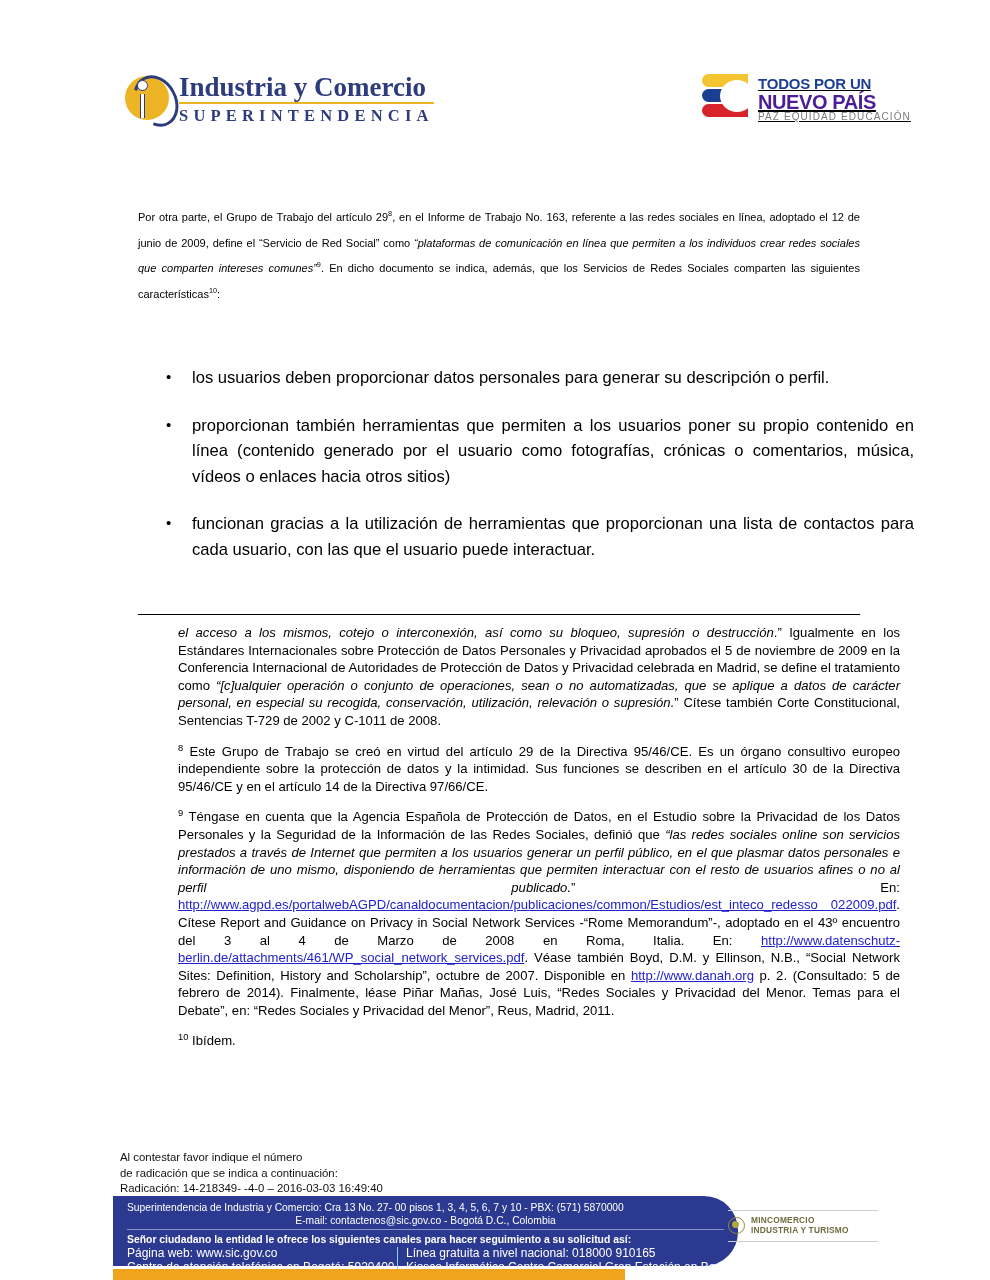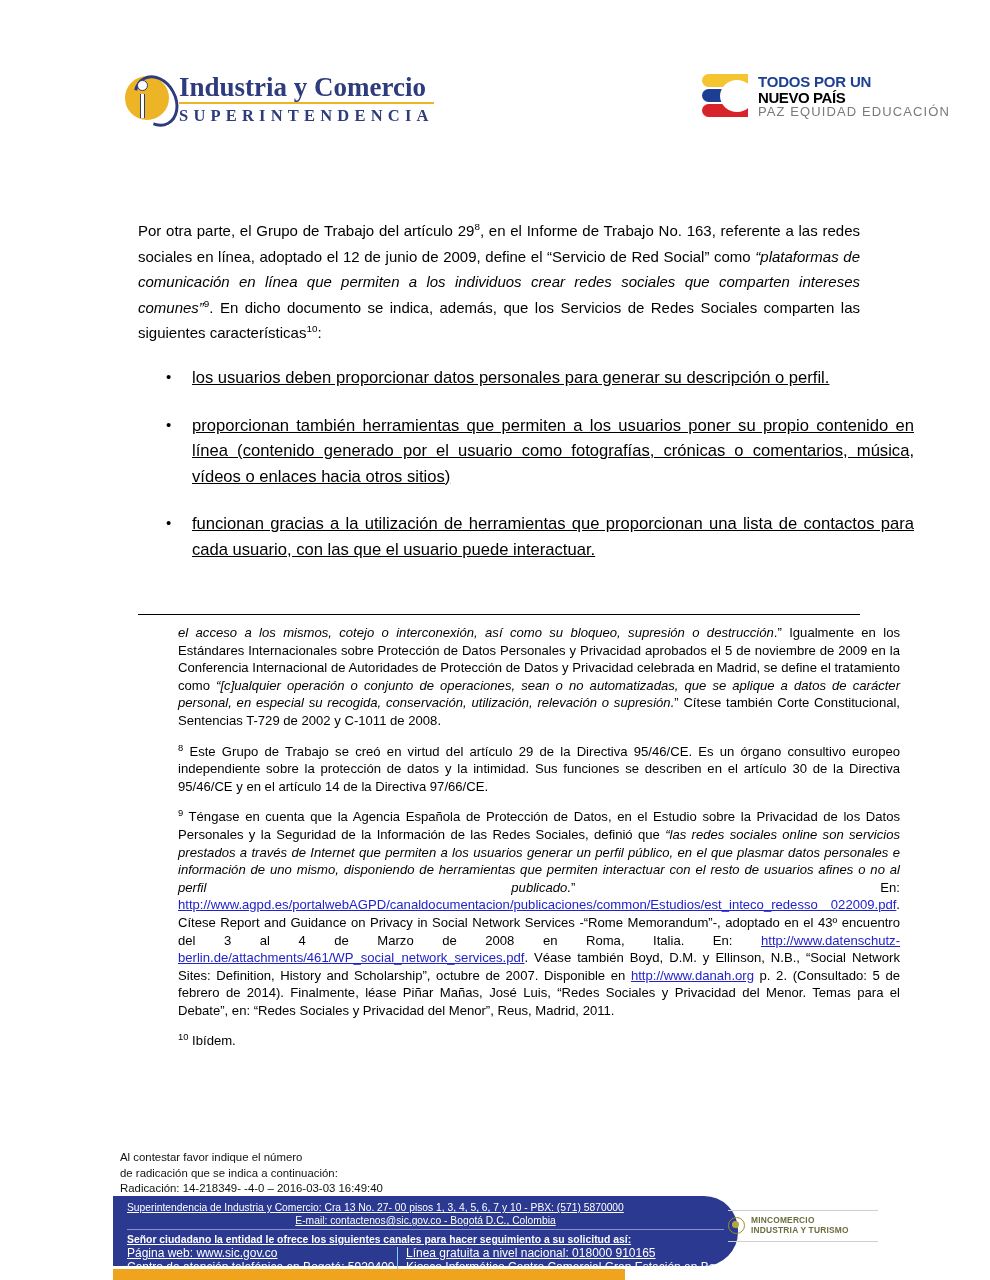--- a/index.html
+++ b/index.html
@@ -94,21 +94,22 @@
     font-size: 16.5px;
     color: #2e3b7d;
     letter-spacing: 5.2px;
   }
 
   .logo-tpnp {
     position: absolute;
     left: 700px;
     top: 2px;
     display: flex;
-    align-items: center;
+    align-items: flex-end;
+    text-decoration: underline;
   }
   .tpnp-flag {
     position: relative;
     width: 50px;
     height: 52px;
     margin-right: 8px;
     overflow: hidden;
   }
   .tpnp-flag .band {
     position: absolute;
@@ -126,53 +127,52 @@
     width: 34px; height: 32px;
     border-radius: 50%;
     background: #ffffff;
   }
   .tpnp-words { display: flex; flex-direction: column; line-height: 1.0; }
   .tpnp-l1 {
     font-size: 15px; font-weight: bold; color: #1c3f94;
     letter-spacing: -0.2px;
   }
   .tpnp-l2 {
-    font-size: 15px; font-weight: bold; color: #000000;
+    font-size: 20px; font-weight: bold; color: #4c1d95;
     letter-spacing: -0.4px; margin-top: 1px;
   }
   .tpnp-l3 {
-    font-size: 13px; color: #7a7a7a; letter-spacing: 1.1px; margin-top: 0;
+    font-size: 10px; color: #7a7a7a; letter-spacing: 1.1px; margin-top: 0;
   }
 
   
   .body-text {
     position: absolute;
     left: 138px;
-    top: 218px;
+    top: 205px;
     width: 722px;
-    font-size: 15px;
+    font-size: 11px;
     line-height: 25.5px;
     text-align: justify;
     text-justify: inter-word;
   }
   .body-text p { margin: 0; }
   i { font-style: italic; }
   sup { font-size: 0.66em; vertical-align: super; line-height: 0; }
 
   ul.features {
     position: absolute;
     left: 138px;
     top: 365px;
     width: 722px;
     margin: 0;
     padding: 0 0 0 54px;
     list-style: none;
     font-size: 16.6px;
     line-height: 25.5px;
-    text-decoration: underline;
   }
   ul.features li {
     position: relative;
     text-align: justify;
     margin-bottom: 22px;
   }
   ul.features li::before {
     content: "\2022";
     position: absolute;
     left: -26px;
@@ -226,21 +226,20 @@
   }
   .footer-blue {
     position: absolute;
     left: 113px;
     top: 0;
     width: 625px;
     height: 70px;
     background: #2b3990;
     border-radius: 0 34px 34px 0;
     color: #ffffff;
-    text-decoration: underline;
   }
   .fb-top {
     padding: 5px 14px 0 14px;
     font-size: 10.3px;
     line-height: 13px;
     text-align: center;
   }
   .fb-top .l1 { text-align: left; }
   .fb-top .l2 { text-align: center; }
   .fb-sep {

